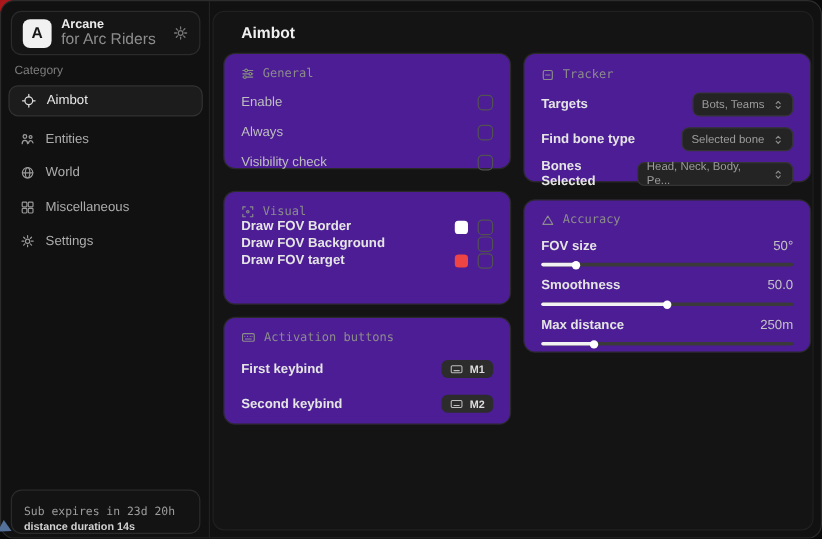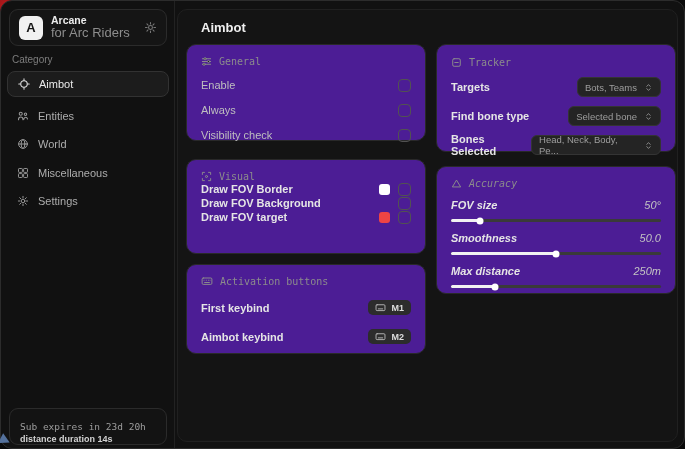--- a/index.html
+++ b/index.html
@@ -37,21 +37,21 @@
   .page-title{position:absolute;left:200px;top:19px;font-size:13px;font-weight:700;color:#f0f0f0;}
 
   .card{position:absolute;background:#4c1d95;border:1px solid #292929;border-radius:10px;box-sizing:border-box;padding:10px 14px;}
   .card-head{display:flex;align-items:center;gap:7px;color:#8c8c8c;font-family:"DejaVu Sans Mono",monospace;font-size:10px;height:12px;}
   .card-head .hicon{display:flex;color:#8c8c8c;}
 
   .c-general{left:185px;top:43px;width:240px;height:97px;}
   .c-visual{left:185px;top:158px;width:240px;height:95px;}
   .c-activation{left:185px;top:263px;width:240px;height:90px;}
   .c-tracker{left:435px;top:43px;width:240px;height:108px;padding-top:11px;}
-  .c-accuracy{left:435px;top:165px;width:240px;height:128px;font-style:italic;}
+  .c-accuracy{left:435px;top:165px;width:240px;height:128px;}
 
   .row{display:flex;align-items:center;justify-content:space-between;}
   .c-general .row{margin-top:11px;height:14px;}
   .c-visual .row{height:14px;}
   .c-activation .row{margin-top:12px;height:17px;}
   .c-tracker .row{margin-top:9px;height:20px;}
   .lbl{font-size:11px;color:#bfbfbf;}
   .lbl.bold{font-weight:700;color:#e5e5e5;}
   .row-right{display:flex;align-items:center;gap:8px;}
   .checkbox{width:13px;height:13px;border:1.5px solid #525252;border-radius:4px;box-sizing:border-box;background:transparent;}
@@ -234,21 +234,21 @@
           <span class="kicon">
             <svg width="11" height="11" viewBox="0 0 16 16" fill="none" stroke="currentColor" stroke-width="1.3" stroke-linecap="round">
               <rect x="1.5" y="4" width="13" height="8.5" rx="1.5"></rect>
                 <path d="M4.8 10h6.4"></path>
             </svg>
           </span>
           <span>M1</span>
         </span>
       </div>
       <div class="row">
-        <span class="lbl bold">Aimbot keybind</span>
+        <span class="lbl bold">Second keybind</span>
         <span class="keybtn">
           <span class="kicon">
             <svg width="11" height="11" viewBox="0 0 16 16" fill="none" stroke="currentColor" stroke-width="1.3" stroke-linecap="round">
               <rect x="1.5" y="4" width="13" height="8.5" rx="1.5"></rect>
                 <path d="M4.8 10h6.4"></path>
             </svg>
           </span>
           <span>M2</span>
         </span>
       </div>

